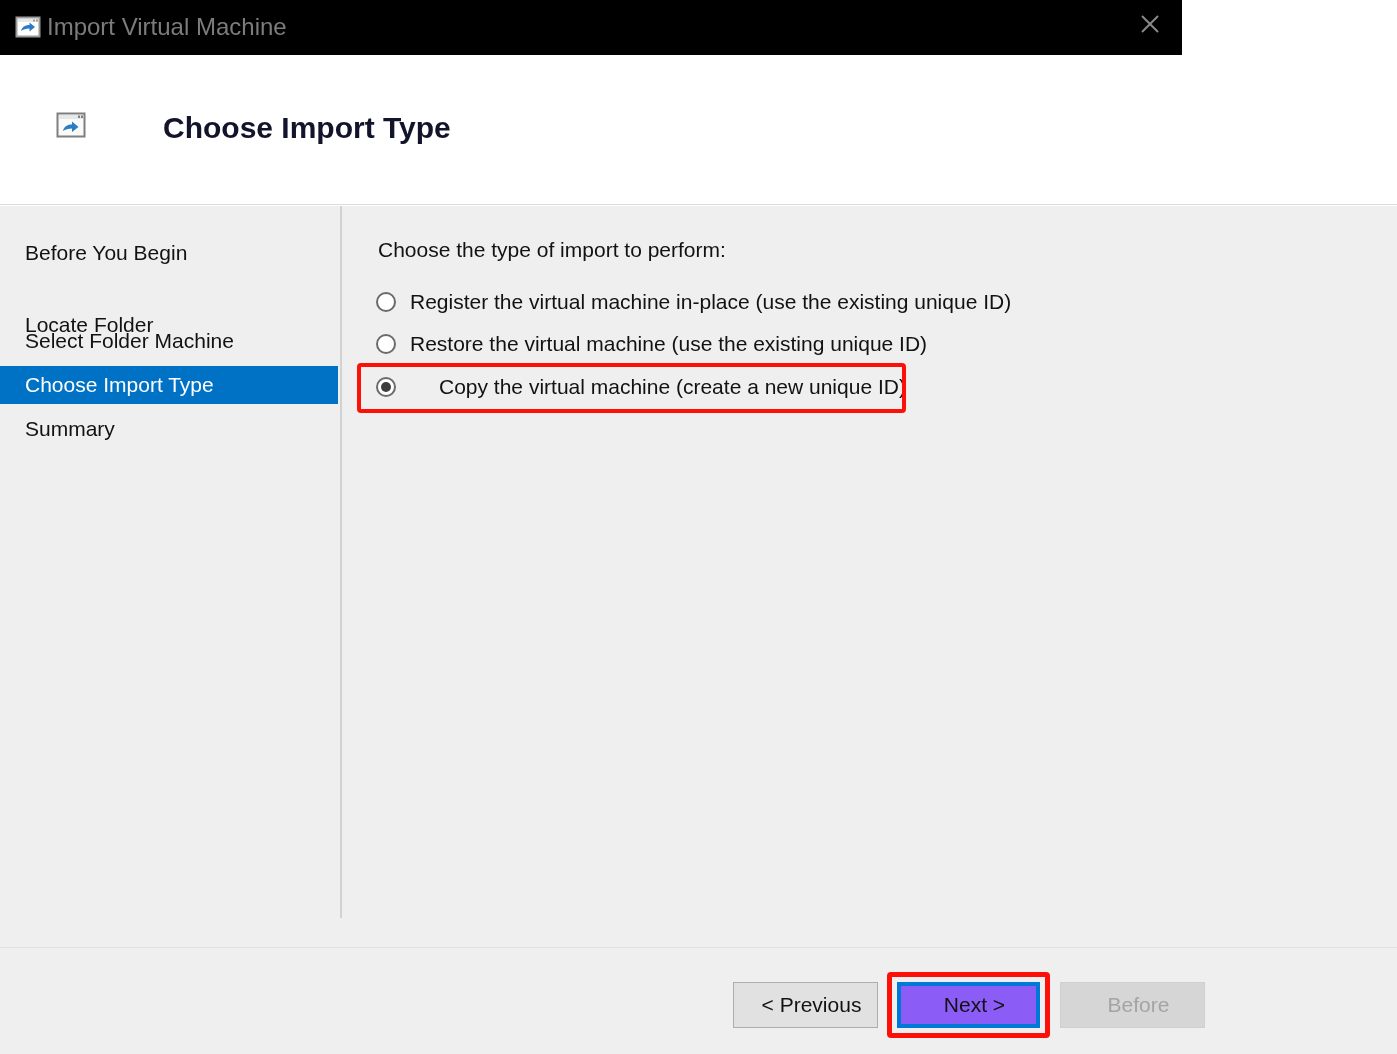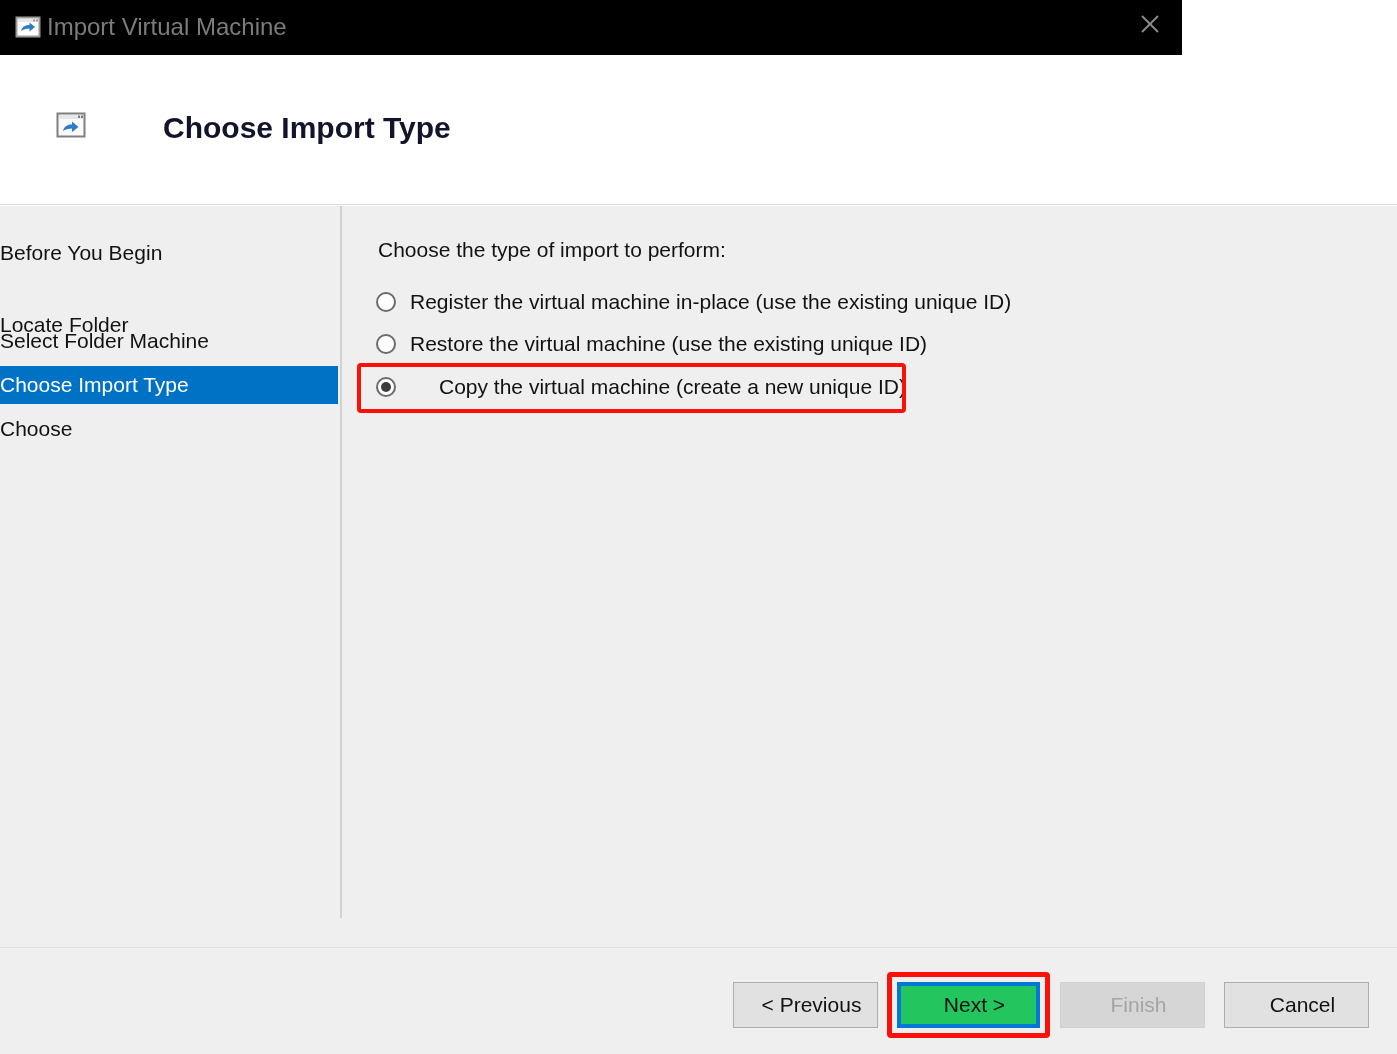--- a/index.html
+++ b/index.html
@@ -98,20 +98,21 @@
   .nav-item {
     position: absolute;
     left: 0;
     width: 338px;
     height: 38px;
     display: flex;
     align-items: center;
     font-size: 21px;
     color: #121212;
     box-sizing: border-box;
+    padding-left: 25px;
     cursor: default;
     white-space: nowrap;
   }
   .nav-item.selected {
     background: #0072c6;
     color: #ffffff;
   }
 
   
   #content {
@@ -202,21 +203,21 @@
     padding-left: 12px;
   }
   .dlg-button.disabled {
     color: #a4a4a4;
     background: #d6d6d6;
     border-color: #d0d0d0;
     cursor: default;
   }
   .dlg-button.default {
     border: 4px solid #0078d7;
-    background: #22c55e;
+    background: #8b5cf6;
   }
   #btn-previous { left: 733px; width: 145px; }
   #btn-next     { left: 897px; width: 143px; }
   #btn-finish   { left: 1060px; width: 145px; }
   #btn-cancel   { left: 1224px; width: 145px; }
 
   
   #next-highlight {
     position: absolute;
     left: 887px;
@@ -275,21 +276,21 @@
     <div class="nav-item" style="top:72px;margin-top:28px;">
       <span>Locate Folder</span>
     </div>
     <div class="nav-item" style="top:116px;">
       <span>Select Folder Machine</span>
     </div>
     <div class="nav-item selected" style="top:160px;">
       <span>Choose Import Type</span>
     </div>
     <div class="nav-item" style="top:204px;">
-      <span>Choose</span>
+      <span>Summary</span>
     </div>
   </div>
 
   <div id="content">
     <div id="content-prompt">Choose the type of import to perform:</div>
 
     <div class="radio-row" style="top:79px;">
       <span class="radio-mark"></span>
       <span class="radio-label">Register the virtual machine in-place (use the existing unique ID)</span>
     </div>
@@ -310,19 +311,16 @@
 </div>
 
 <div id="footer">
   <div id="btn-previous" class="dlg-button">
     <span>&lt; Previous</span>
   </div>
   <div id="btn-next" class="dlg-button default">
     <span>Next &gt;</span>
   </div>
   <div id="btn-finish" class="dlg-button disabled">
-    <span>Finish</span>
-  </div>
-  <div id="btn-cancel" class="dlg-button">
-    <span>Cancel</span>
+    <span>Before</span>
   </div>
   <div id="next-highlight"></div>
 </div>
 
 </body></html>

